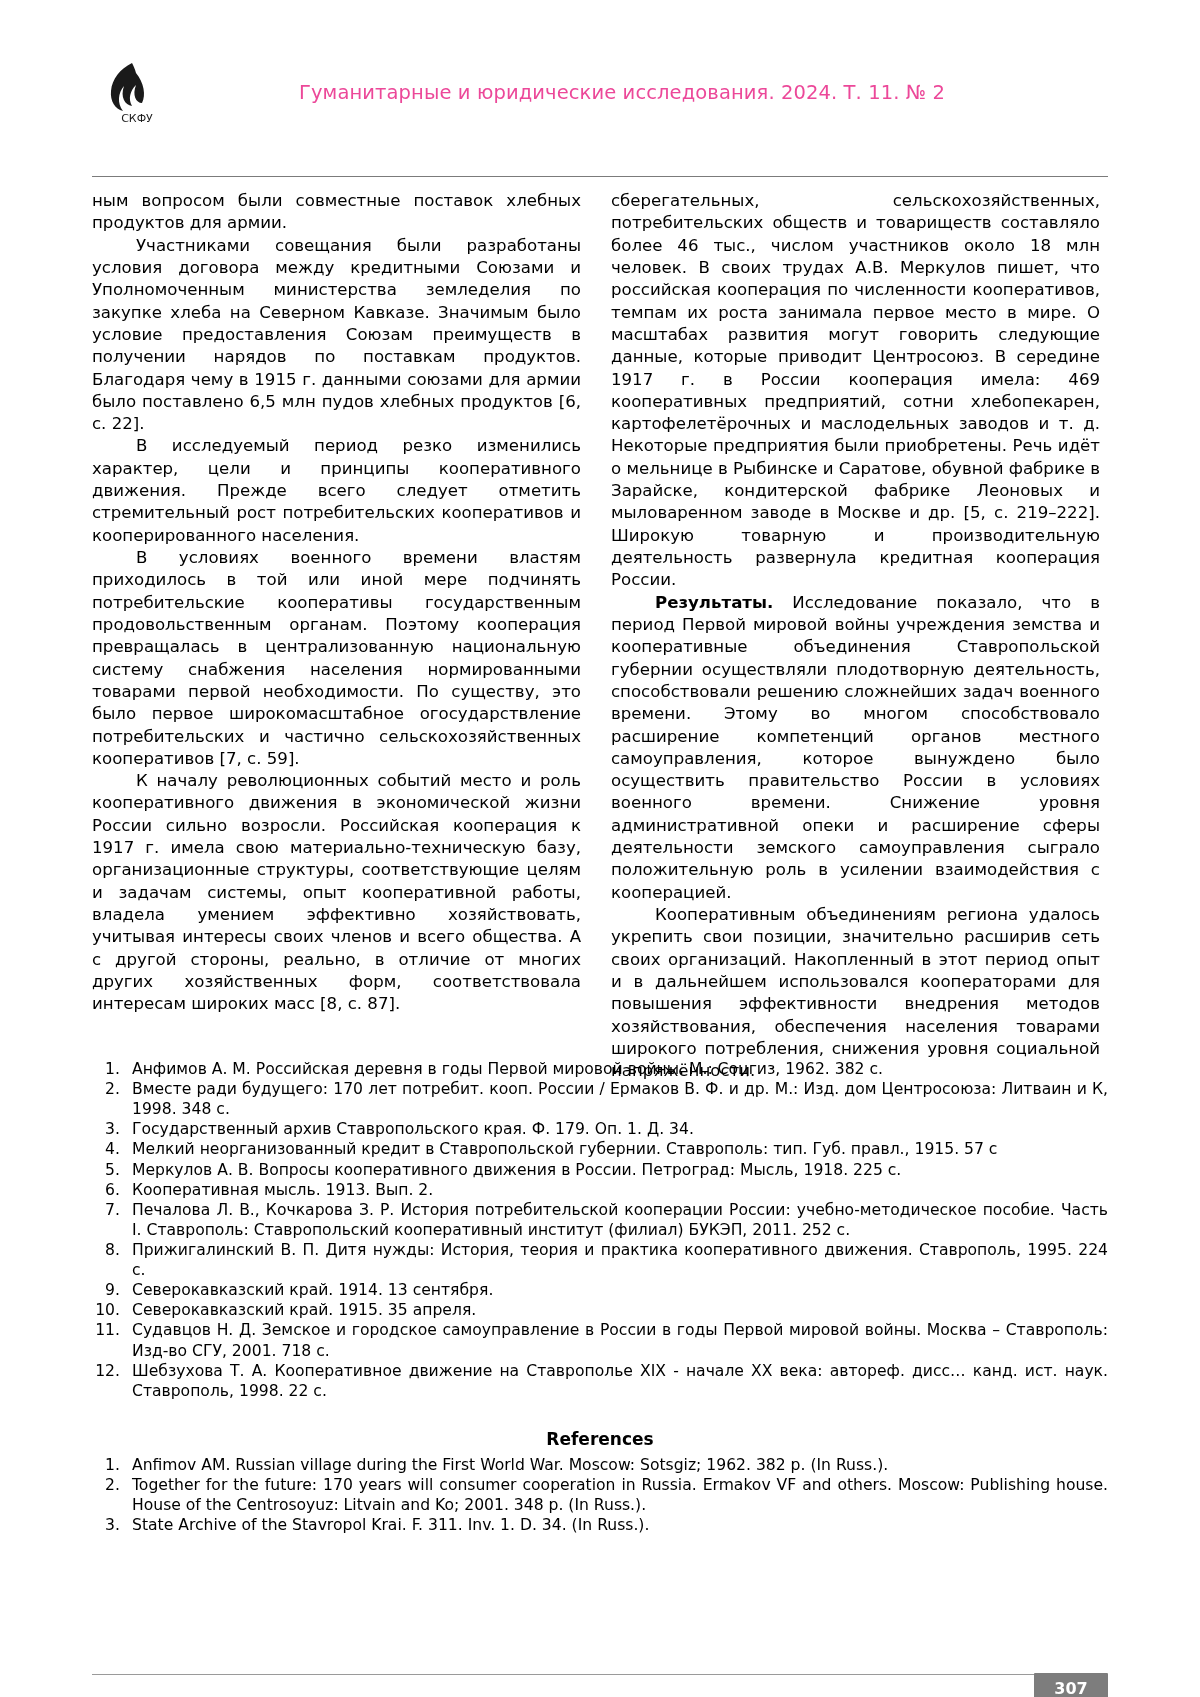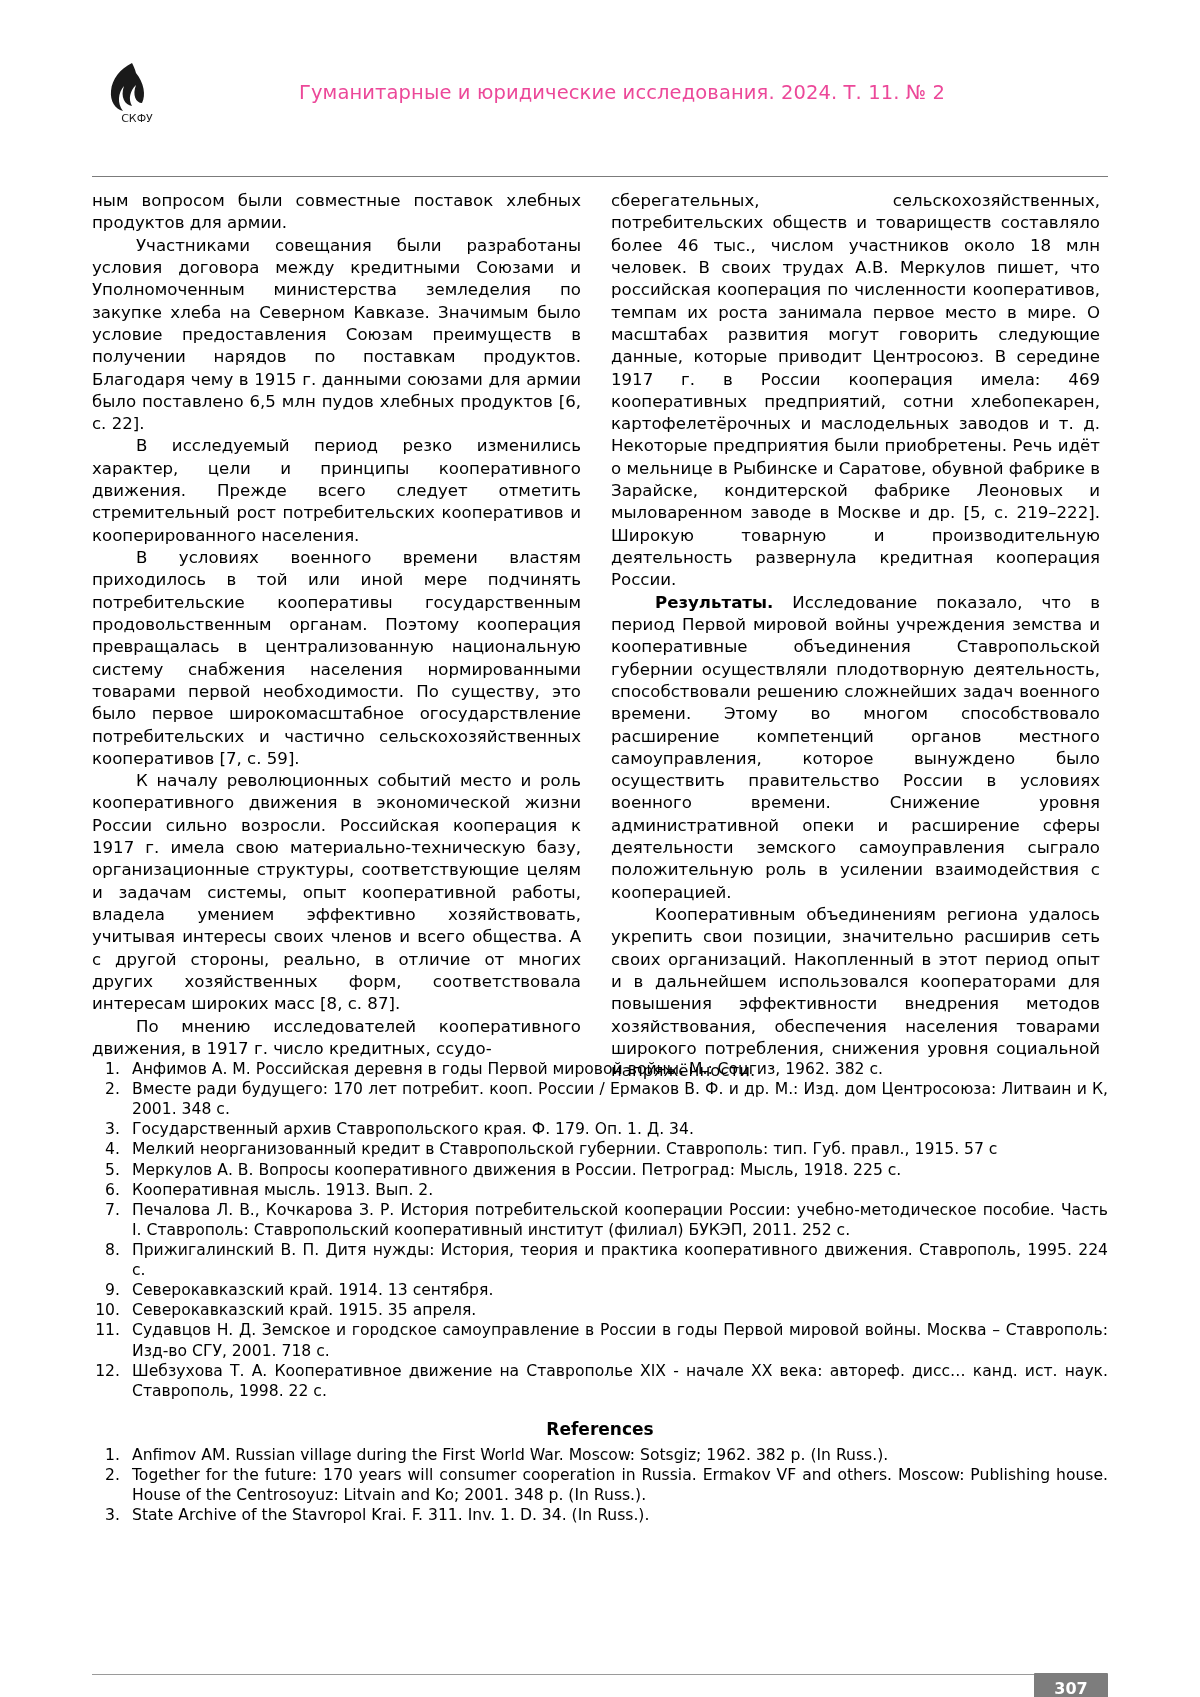--- a/index.html
+++ b/index.html
@@ -114,21 +114,21 @@
     flex: 0 0 40px;
     text-align: right;
     padding-right: 12px;
     box-sizing: border-box;
   }
   ol.reflist li .txt {
     flex: 1 1 auto;
     text-align: justify;
   }
   .section-title.en {
-    margin-top: 18px;
+    margin-top: 28px;
   }
 
   
   .footer-rule {
     position: absolute;
     left: 92px;
     right: 92px;
     bottom: 66px;
     border-bottom: 1.5px solid #9a9a9a;
   }
@@ -164,38 +164,37 @@
   </div>
   <div class="header-rule"></div>
 
   <div class="columns">
     <div class="col">
       <p>ным вопросом были совместные поставок хлебных продуктов для армии.</p>
       <p class="ind">Участниками совещания были разработаны условия договора между кредитными Союзами и Уполномоченным министерства земледелия по закупке хлеба на Северном Кавказе. Значимым было условие предоставления Союзам преимуществ в получении нарядов по поставкам продуктов. Благодаря чему в 1915 г. данными союзами для армии было поставлено 6,5 млн пудов хлебных продуктов [6, с. 22].</p>
       <p class="ind">В исследуемый период резко изменились характер, цели и принципы кооперативного движения. Прежде всего следует отметить стремительный рост потребительских кооперативов и кооперированного населения.</p>
       <p class="ind">В условиях военного времени властям приходилось в той или иной мере подчинять потребительские кооперативы государственным продовольственным органам. Поэтому кооперация превращалась в централизованную национальную систему снабжения населения нормированными товарами первой необходимости. По существу, это было первое широкомасштабное огосударствление потребительских и частично сельскохозяйственных кооперативов [7, с. 59].</p>
       <p class="ind">К началу революционных событий место и роль кооперативного движения в экономической жизни России сильно возросли. Российская кооперация к 1917 г. имела свою материально-техническую базу, организационные структуры, соответствующие целям и задачам системы, опыт кооперативной работы, владела умением эффективно хозяйствовать, учитывая интересы своих членов и всего общества. А с другой стороны, реально, в отличие от многих других хозяйственных форм, соответствовала интересам широких масс [8, с. 87].</p>
-      <p class="ind">По мнению исследователей кооперативного движения, в 1917 г. число кредитных, ссудо-</p>
     </div>
     <div class="col">
       <p>сберегательных, сельскохозяйственных, потребительских обществ и товариществ составляло более 46 тыс., числом участников около 18 млн человек. В своих трудах А.В. Меркулов пишет, что российская кооперация по численности кооперативов, темпам их роста занимала первое место в мире. О масштабах развития могут говорить следующие данные, которые приводит Центросоюз. В середине 1917 г. в России кооперация имела: 469 кооперативных предприятий, сотни хлебопекарен, картофелетёрочных и маслодельных заводов и т. д. Некоторые предприятия были приобретены. Речь идёт о мельнице в Рыбинске и Саратове, обувной фабрике в Зарайске, кондитерской фабрике Леоновых и мыловаренном заводе в Москве и др. [5, с. 219–222]. Широкую товарную и производительную деятельность развернула кредитная кооперация России.</p>
       <p class="ind"><span class="res-lead">Результаты.</span><span> Исследование показало, что в период Первой мировой войны учреждения земства и кооперативные объединения Ставропольской губернии осуществляли плодотворную деятельность, способствовали решению сложнейших задач военного времени. Этому во многом способствовало расширение компетенций органов местного самоуправления, которое вынуждено было осуществить правительство России в условиях военного времени. Снижение уровня административной опеки и расширение сферы деятельности земского самоуправления сыграло положительную роль в усилении взаимодействия с кооперацией.</span></p>
       <p class="ind">Кооперативным объединениям региона удалось укрепить свои позиции, значительно расширив сеть своих организаций. Накопленный в этот период опыт и в дальнейшем использовался кооператорами для повышения эффективности внедрения методов хозяйствования, обеспечения населения товарами широкого потребления, снижения уровня социальной напряжённости.</p>
     </div>
   </div>
 
   <div class="refs-wrap">
     <ol class="reflist">
       <li>
           <span class="num">1.</span>
           <span class="txt">Анфимов А. М. Российская деревня в годы Первой мировой войны. М.: Соцгиз, 1962. 382 с.</span>
         </li>
       <li>
           <span class="num">2.</span>
-          <span class="txt">Вместе ради будущего: 170 лет потребит. кооп. России / Ермаков В. Ф. и др. М.: Изд. дом Центросоюза: Литваин и К, 2001. 348 с.</span>
+          <span class="txt">Вместе ради будущего: 170 лет потребит. кооп. России / Ермаков В. Ф. и др. М.: Изд. дом Центросоюза: Литваин и К, 1998. 348 с.</span>
         </li>
       <li>
           <span class="num">3.</span>
           <span class="txt">Государственный архив Ставропольского края. Ф. 179. Оп. 1. Д. 34.</span>
         </li>
       <li>
           <span class="num">4.</span>
           <span class="txt">Мелкий неорганизованный кредит в Ставропольской губернии. Ставрополь: тип. Губ. правл., 1915. 57 с</span>
         </li>
       <li>

